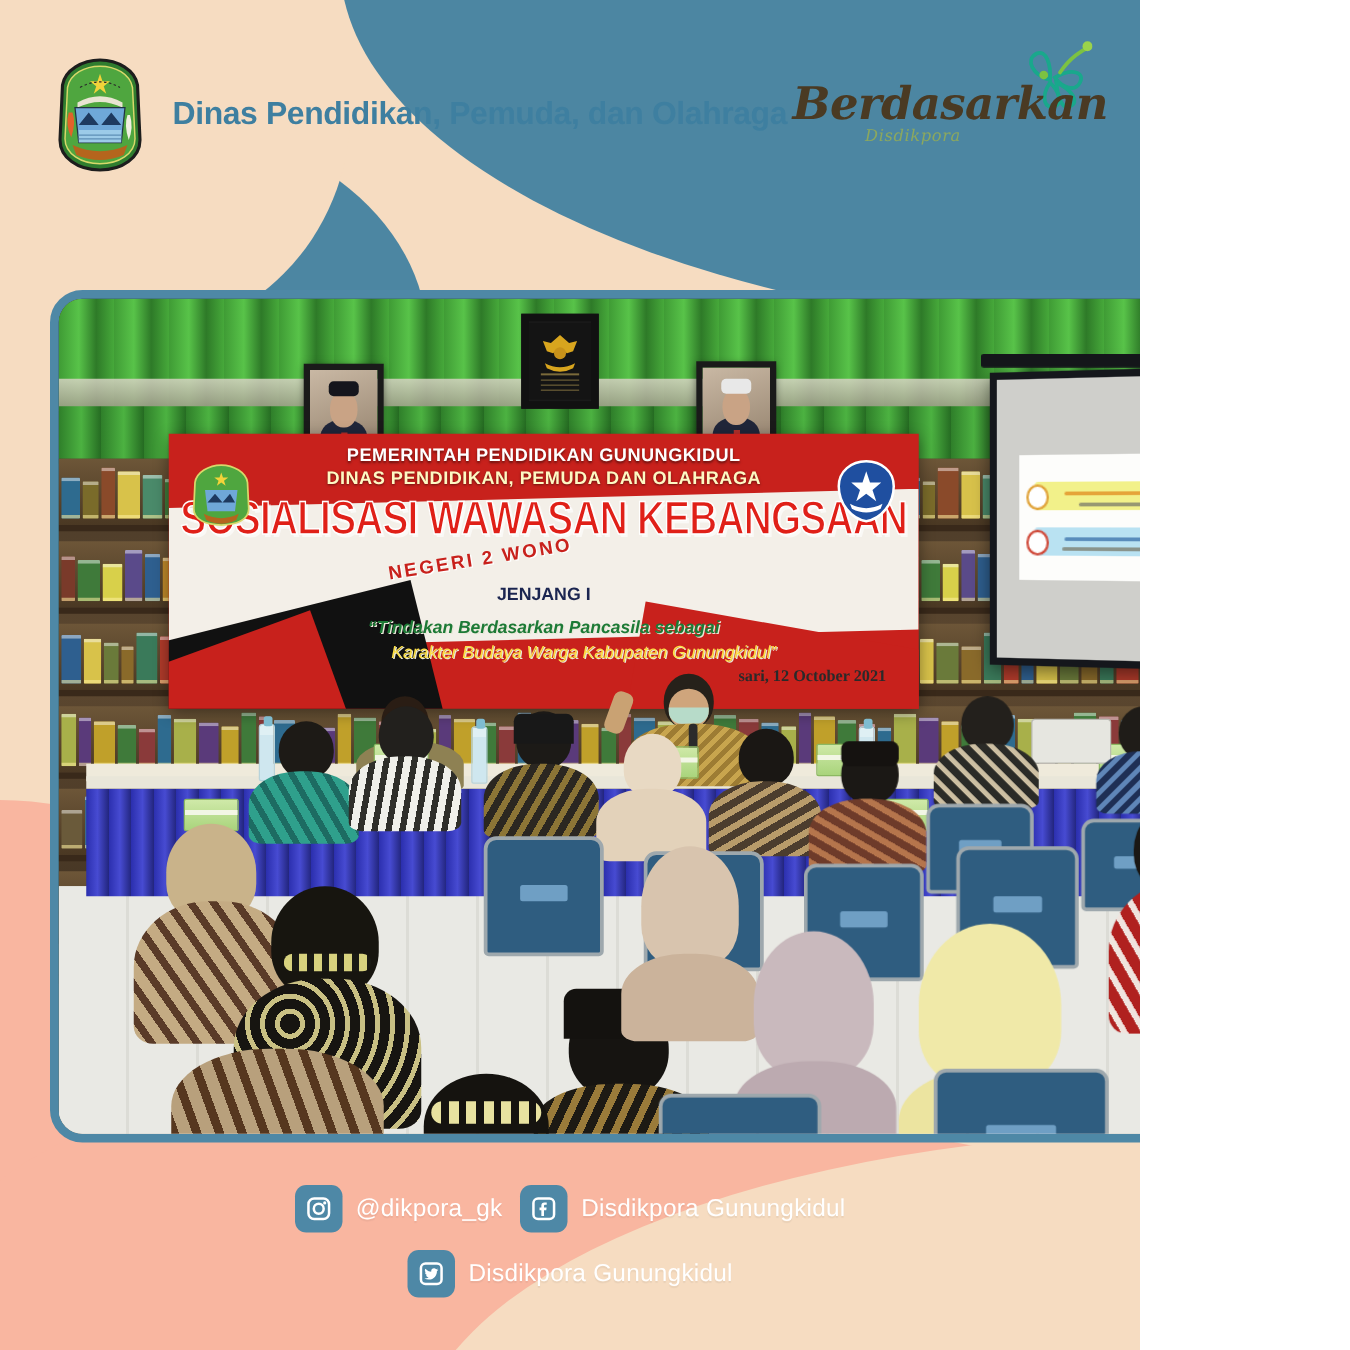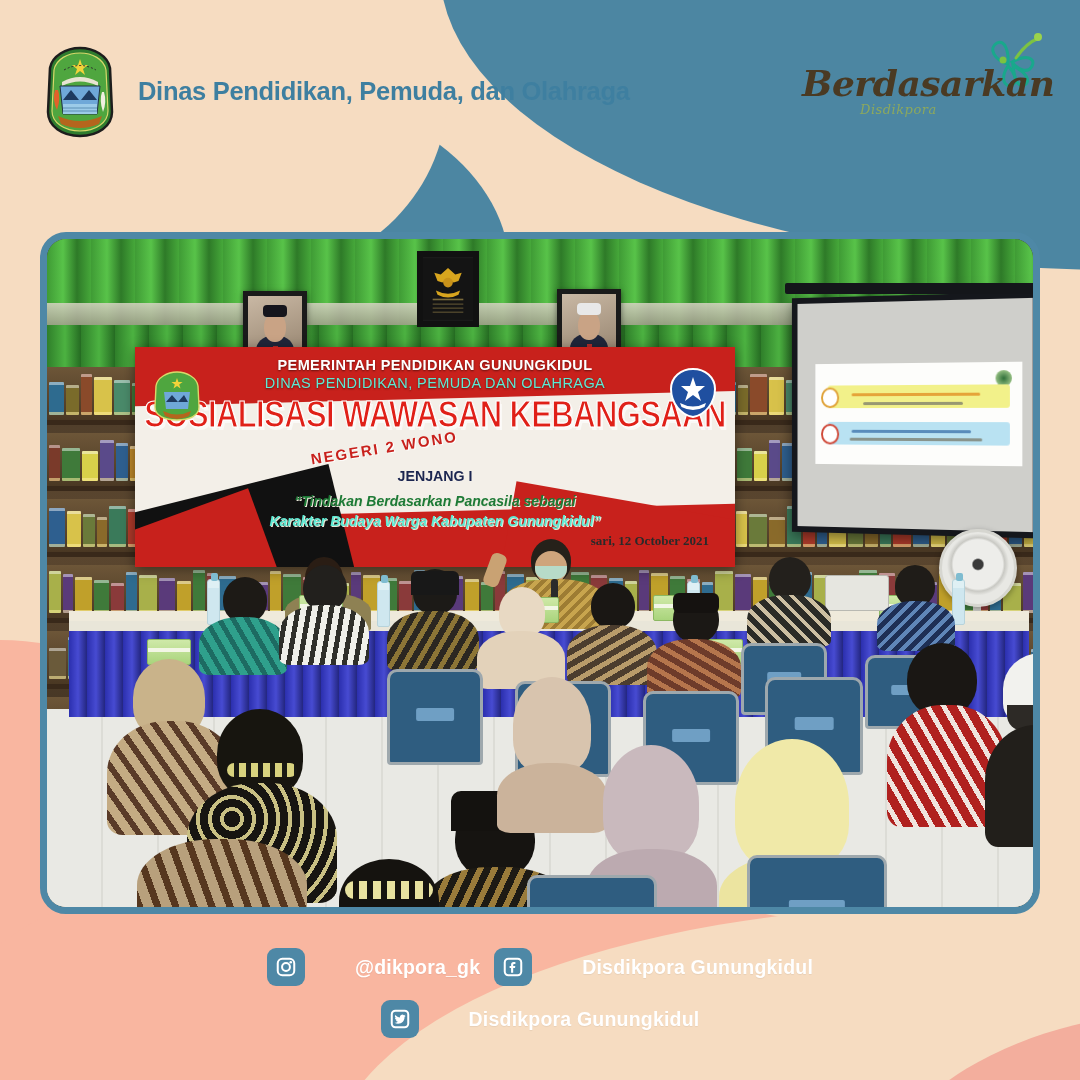--- a/index.html
+++ b/index.html
@@ -3,21 +3,21 @@
 <meta charset="utf-8">
 <style>
   * { box-sizing: border-box; margin: 0; padding: 0; }
   html, body {
     width: 1080px; height: 1080px;
     font-family: "Liberation Sans", sans-serif;
     overflow: hidden;
   }
   #poster {
     position: relative;
-    width: 1080px; height: 1080px;
+    width: 912px; height: 1080px;
     background: #F6DCC1;
     overflow: hidden;
   }
 
   
   .blob-teal {
     position: absolute;
     top: -30px; right: -40px;
     width: 680px; height: 300px;
     background: #4C86A2;
@@ -214,42 +214,42 @@
   .banner-red-wedge-r {
     position: absolute; right: -30px; bottom: -46px; width: 260px; height: 110px;
     background: #C8211C; transform: rotate(10deg);
   }
   .banner-txt { position: absolute; width: 100%; text-align: center; z-index: 4; }
   .bt1 {
     top: 10px; color: #fff; font-weight: bold; font-size: 14.5px;
     letter-spacing: .4px; text-shadow: 0 1px 2px rgba(0,0,0,.5);
   }
   .bt2 {
-    top: 28px; color: #5eead4; font-weight: normal; font-size: 14.5px;
+    top: 28px; color: #fef9c3; font-weight: bold; font-size: 14.5px;
     letter-spacing: .4px; text-shadow: 0 1px 2px rgba(0,0,0,.5);
   }
   .bt3 {
     top: 50px; color: #E02018; font-weight: bold; font-size: 31px;
     letter-spacing: -0.6px;
     -webkit-text-stroke: 1px #fff;
     text-shadow: 2px 2px 0 rgba(255,255,255,.6);
     transform: scaleY(1.22);
   }
   .bt4 {
     top: 102px; color: #1b2550; font-weight: bold; font-size: 14.2px;
     letter-spacing: -0.1px;
   }
   .bt5 { top: 121px; color: #1b2550; font-weight: bold; font-size: 14.2px; }
   .bt6 {
     top: 146px; color: #1d7a36; font-weight: bold; font-size: 14px;
     font-style: italic; text-shadow: 1px 1px 0 #e8e8d8;
   }
   .bt7 {
-    top: 166px; color: #5eead4; font-weight: bold; font-size: 14px;
-    font-style: italic; text-shadow: 1px 1px 0 #e8e8d8;
+    top: 166px; color: #fde047; font-weight: normal; font-size: 14px;
+    font-style: italic; text-shadow: 1px 1px 0 #e8e8d8; margin-left: 32px;
   }
   .bt-date {
     position: absolute; right: 26px; top: 186px; z-index: 5;
     color: #2a2a2a; font-family: "Liberation Serif", serif;
     font-weight: bold; font-size: 13px;
   }
   .school-arc {
     position: absolute; left: 175px; top: 92px; z-index: 5;
     color: #C8211C; font-weight: bold; font-size: 15px;
     letter-spacing: 2px; transform: rotate(-9deg);
@@ -372,24 +372,23 @@
   }
   .social-row.r2 { margin-top: 14px; }
   .social-item { display: flex; align-items: center; gap: 11px; }
   .badge {
     width: 38px; height: 38px; border-radius: 9px;
     background: #4E88A6;
     display: flex; align-items: center; justify-content: center;
     flex: 0 0 auto;
   }
   .social-label {
-    color: #FFFFFF; font-size: 19.5px; font-weight: bold;
+    color: #FFFFFF; font-size: 19.5px; font-weight: normal;
     letter-spacing: .2px;
     text-shadow: 0 1px 1px rgba(0,0,0,.06);
-    margin-left: 39px;
   }
   .website-pill {
     background: #4E88A6; border-radius: 9px;
     padding: 7px 17px 8px;
     color: #fff; font-size: 19.5px; font-weight: bold;
     margin: 0 6px;
   }
 </style>
 </head>
 <body>

